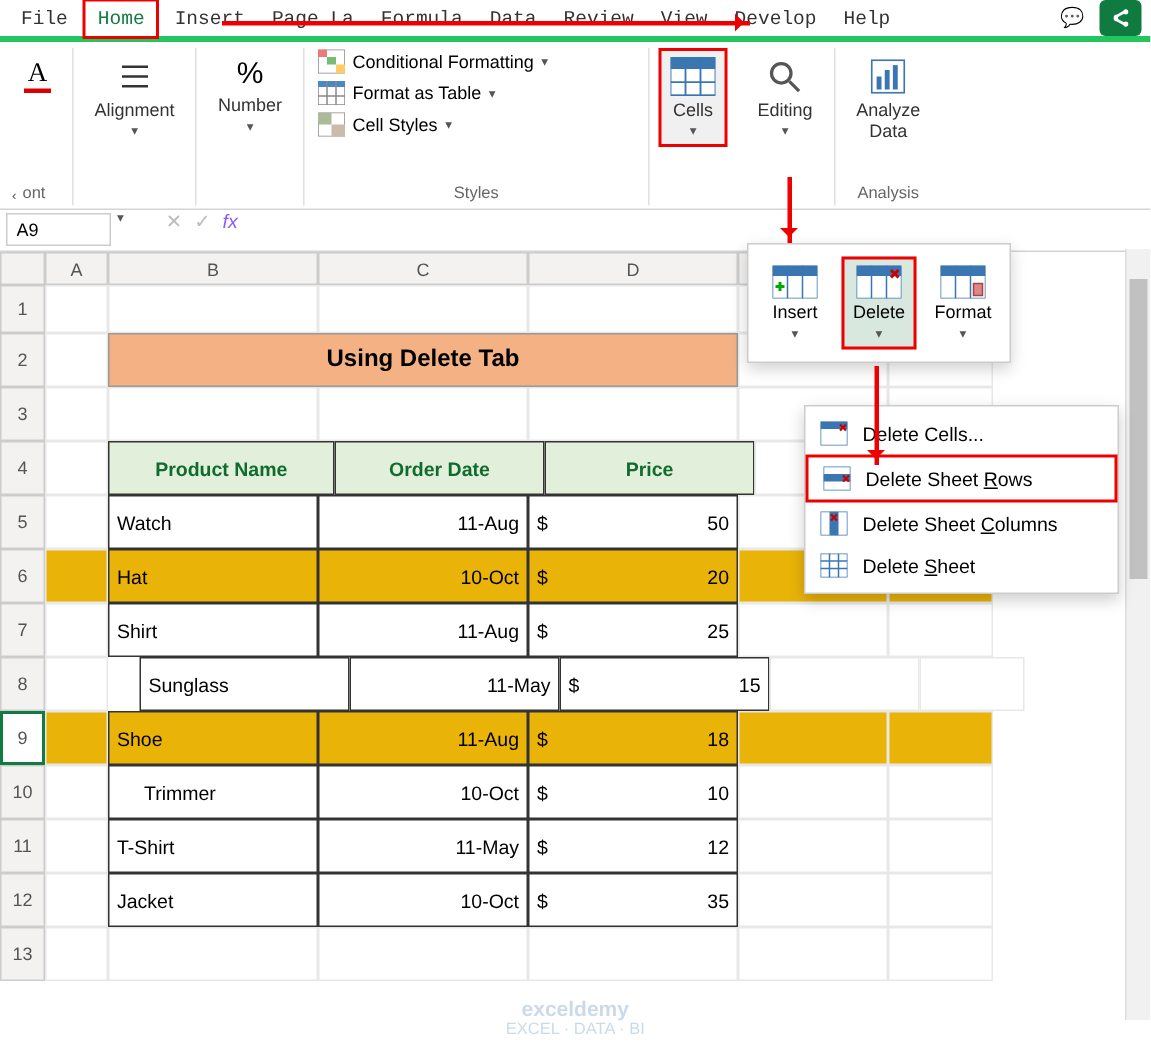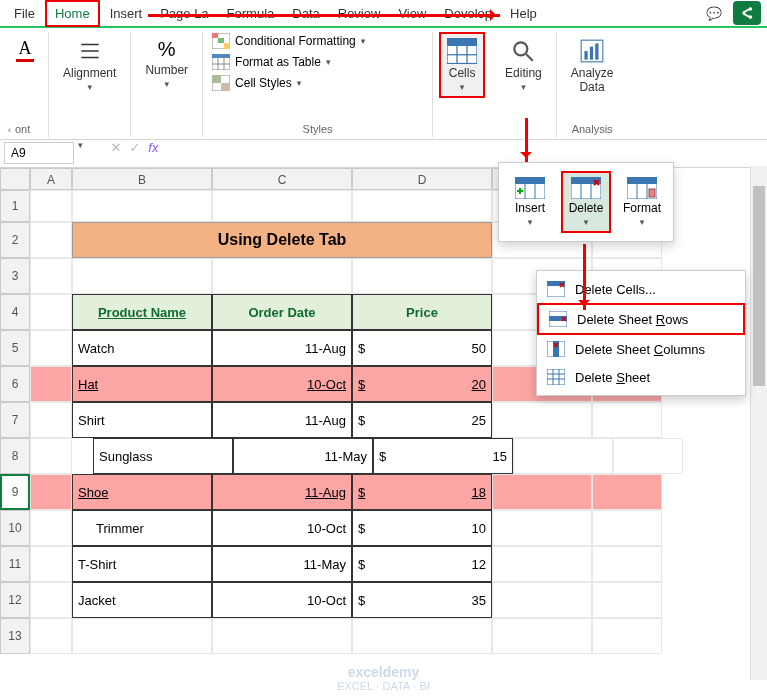--- a/index.html
+++ b/index.html
@@ -1,19 +1,19 @@
 <!DOCTYPE html>
 <html><head>
 <meta charset="utf-8">
 <style>
 * { box-sizing: border-box; margin: 0; padding: 0; }
 body { font-family: "Segoe UI", Arial, sans-serif; font-size: 13px; background: #fff; width: 767px; height: 700px; position: relative; overflow: hidden; }
 
 
-.tabs { display: flex; border-bottom: 2px solid #22c55e; padding: 2px 6px; height: 28px; align-items: center; gap: 2px; }
+.tabs { display: flex; border-bottom: 4px solid #22c55e; padding: 2px 6px; height: 28px; align-items: center; gap: 2px; font-family: Liberation Mono, monospace; }
 .tab { padding: 4px 8px; cursor: pointer; color: #333; }
 .tab.active { color: #107c41; border-bottom: 3px solid #107c41; font-weight: 500; }
 .tab.highlighted { border: 2.5px solid #e00; }
 .tabs-spacer { flex: 1; }
 .share-btn { background: #0f7b40; color: #fff; width: 28px; height: 24px; border-radius: 4px; display: flex; align-items: center; justify-content: center; }
 
 
 .ribbon { display: flex; border-bottom: 1px solid #d4d4d4; height: 112px; padding: 4px 2px 2px; }
 .ribbon-group { display: flex; flex-direction: column; justify-content: space-between; padding: 0 6px; border-right: 1px solid #e0e0e0; }
 .ribbon-group.noborder { border-right: none; }
@@ -45,21 +45,21 @@
 .row-h.selected { background: #fff; border: 2px solid #107c41; }
 .cell { border: 1px solid #e8e8e8; padding: 3px 5px; font-size: 13px; background: #fff; display:flex; align-items:center; }
 .row-tall .cell, .row-tall .row-h { height: 36px; }
 .row-norm .cell, .row-norm .row-h { height: 32px; }
 
 .title-cell { background: #f4b183; font-weight: bold; font-size: 16px; text-align: center; justify-content: center; border: 1px solid #999; }
 .th-cell { background: #e2efda; font-weight: bold; text-align: center; justify-content: center; border: 1px solid #333; color:#0f6b2e; }
 .td-cell { border: 1px solid #333; }
 .td-date { justify-content: flex-end; }
 .td-price { justify-content: space-between; }
-.row.sel .cell { background: #fca5a5; text-decoration: underline; }
+.row.sel .cell { background: #eab308; }
 
 
 .cells-popup { position: absolute; top: 162px; left: 498px; width: 176px; background: #fff; border: 1px solid #ccc; box-shadow: 0 4px 10px rgba(0,0,0,.18); padding: 8px 6px; display: flex; gap: 6px; z-index: 30; }
 .cells-popup .cbtn { width: 52px; display: flex; flex-direction: column; align-items: center; gap: 2px; padding: 4px 2px; cursor: pointer; border: 2px solid transparent; font-size: 12px; }
 .cells-popup .cbtn.highlighted { border: 2.5px solid #e00; background: #d8e8de; }
 
 .delete-menu { position: absolute; top: 270px; left: 536px; width: 210px; background: #fff; border: 1px solid #ccc; box-shadow: 0 4px 10px rgba(0,0,0,.2); padding: 4px 0; z-index: 31; }
 .delete-menu .mitem { display: flex; align-items: center; gap: 10px; padding: 6px 10px; cursor: pointer; font-size: 13px; }
 .delete-menu .mitem.highlighted { border: 2.5px solid #e00; }
 .mitem .micn { width: 18px; height: 16px; flex: none; }
@@ -266,21 +266,21 @@
       <div class="cell" style="width: 42px;"></div>
       <div class="cell" style="width: 140px;"></div>
       <div class="cell" style="width: 140px;"></div>
       <div class="cell" style="width: 140px;"></div>
       <div class="cell" style="width: 100px;"></div>
       <div class="cell" style="width: 70px;"></div>
     </div>
     <div class="row row-tall">
       <div class="row-h">4</div>
       <div class="cell" style="width: 42px;"></div>
-      <div class="cell th-cell" style="width: 140px; text-decoration: underline;">Product Name</div>
+      <div class="cell th-cell" style="width: 151px;">Product Name</div>
       <div class="cell th-cell" style="width: 140px;">Order Date</div>
       <div class="cell th-cell" style="width: 140px;">Price</div>
       <div class="cell" style="width: 100px;"></div>
       <div class="cell" style="width: 70px;"></div>
     </div>
     <div class="row row-tall">
       <div class="row-h">5</div>
       <div class="cell" style="width: 42px;"></div>
       <div class="cell td-cell" style="width: 140px;">Watch</div>
       <div class="cell td-cell td-date" style="width: 140px;">11-Aug</div>

